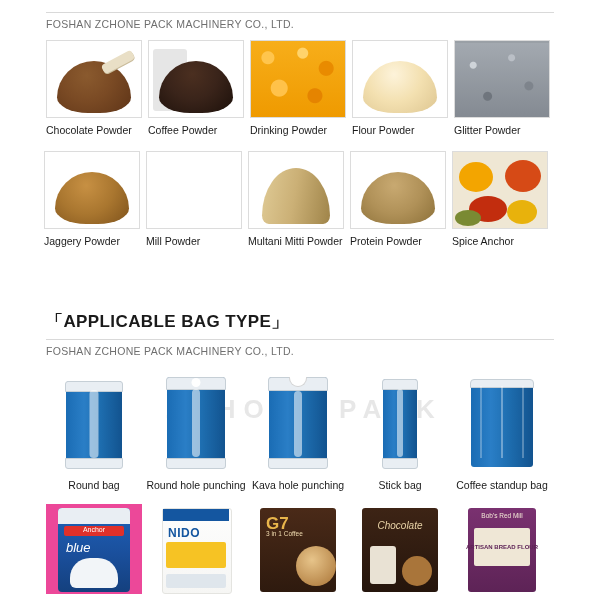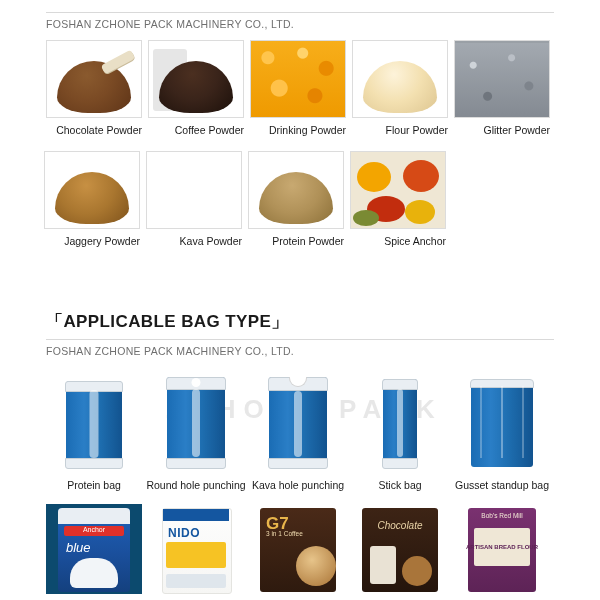--- a/index.html
+++ b/index.html
@@ -48,21 +48,21 @@
   .grid {
     display: flex;
     justify-content: flex-start;
     padding-left: 46px;
     gap: 6px;
   }
   .cell {
     width: 96px;
     display: flex;
     flex-direction: column;
-    align-items: flex-end;
+    align-items: flex-start;
   }
   .thumb {
     width: 96px;
     height: 78px;
     border: 1px solid #dcdcdc;
     background: #fff;
     box-sizing: border-box;
     overflow: hidden;
     position: relative;
   }
@@ -260,23 +260,29 @@
         <div class="thumb">
           <div class="heap" style="background:radial-gradient(circle at 42% 26%, #c79043 0%, #a9762f 50%, #7e521b 100%);"></div>
         </div>
         <div class="caption">Jaggery Powder</div>
       </div>
 
       <div class="cell">
         <div class="thumb">
           <div class="heap flat" style="width:94px;height:66px;bottom:0;background:radial-gradient(circle at 45% 30%, #d8bd82 0%, #c3a76a 50%, #a08а4c 100%);"></div>
         </div>
-        <div class="caption">Kava Powder</div>
-      </div>
-
+        <div class="caption">Mill Powder</div>
+      </div>
+
+      <div class="cell">
+        <div class="thumb">
+          <div class="heap cone" style="background:linear-gradient(100deg,#e0cb96 0%, #cbb076 48%, #9f8449 100%);"></div>
+        </div>
+        <div class="caption">Multani Mitti Powder</div>
+      </div>
 
       <div class="cell">
         <div class="thumb">
           <div class="heap" style="background:radial-gradient(circle at 45% 26%, #c8a971 0%, #b09158 50%, #8c7038 100%);"></div>
         </div>
         <div class="caption">Protein Powder</div>
       </div>
 
       <div class="cell">
         <div class="thumb" style="background:#efe7d4;">
@@ -308,21 +314,21 @@
 
     <div class="pack-row" style="margin-top:16px; position:relative;">
 
       <div class="bag-cell">
         <div class="bag-box">
           <div class="bag" style="top:8px;width:56px;height:86px;border-radius:4px;"></div>
           <div class="seal" style="top:8px;width:56px;height:9px;border-radius:3px 3px 0 0;"></div>
           <div class="seal" style="top:85px;width:56px;height:9px;border-radius:0 0 3px 3px;"></div>
           <div class="bag-seam" style="left:50%;transform:translateX(-50%);top:17px;width:9px;height:68px;border-radius:4px;"></div>
         </div>
-        <div class="caption">Protein bag</div>
+        <div class="caption">Round bag</div>
       </div>
 
       <div class="bag-cell">
         <div class="bag-box">
           <div class="bag" style="top:4px;width:58px;height:90px;border-radius:3px;"></div>
           <div class="seal" style="top:4px;width:58px;height:11px;border-radius:3px 3px 0 0;"></div>
           <div class="seal" style="top:85px;width:58px;height:9px;border-radius:0 0 3px 3px;"></div>
           <div class="notch" style="left:50%;transform:translateX(-50%);top:5px;"></div>
           <div class="bag-seam" style="left:50%;transform:translateX(-50%);top:16px;width:8px;height:68px;border-radius:4px;"></div>
         </div>
@@ -351,28 +357,28 @@
       </div>
 
       <div class="bag-cell">
         <div class="bag-box">
           <div class="bag" style="top:6px;width:62px;height:88px;border-radius:6px 6px 3px 3px;"></div>
           <div class="seal" style="top:6px;width:62px;height:7px;border-radius:4px 4px 0 0;"></div>
           <div class="bag-seam" style="left:50%;transform:translateX(-50%);top:13px;width:2px;height:72px;background:rgba(255,255,255,0.35);"></div>
           <div class="bag-seam" style="left:50%;margin-left:-22px;top:13px;width:2px;height:72px;background:rgba(255,255,255,0.28);"></div>
           <div class="bag-seam" style="left:50%;margin-left:20px;top:13px;width:2px;height:72px;background:rgba(255,255,255,0.28);"></div>
         </div>
-        <div class="caption">Gusset standup bag</div>
+        <div class="caption">Coffee standup bag</div>
       </div>
 
     </div>
 
     <div class="pack-row" style="margin-top:12px; position:relative;">
 
-      <div class="pack" style="background:#0c4a6e;">
+      <div class="pack" style="background:#ec4899;">
         <div style="position:absolute;left:12px;top:4px;width:72px;height:84px;border-radius:4px;background:linear-gradient(180deg,#1f62b8 0%,#1a4f9c 55%,#14407e 100%);"></div>
         <div style="position:absolute;left:12px;top:4px;width:72px;height:16px;background:#e9eef3;border-radius:4px 4px 0 0;"></div>
         <div style="position:absolute;left:18px;top:22px;width:60px;height:10px;background:#e0302a;border-radius:2px;"></div>
         <div class="pack-label" style="top:22px;">Anchor</div>
         <div style="position:absolute;left:20px;top:36px;font-size:13px;color:#fff;font-style:italic;">blue</div>
         <div style="position:absolute;left:24px;bottom:6px;width:48px;height:30px;background:#f2f5f8;border-radius:20px 20px 6px 6px;"></div>
       </div>
 
       <div class="pack" style="background:#ffffff;">
         <div style="position:absolute;left:14px;top:4px;width:68px;height:84px;border-radius:3px;background:linear-gradient(180deg,#fdfdfd 0%,#f6f6f4 100%);border:1px solid #e4e4e0;"></div>

